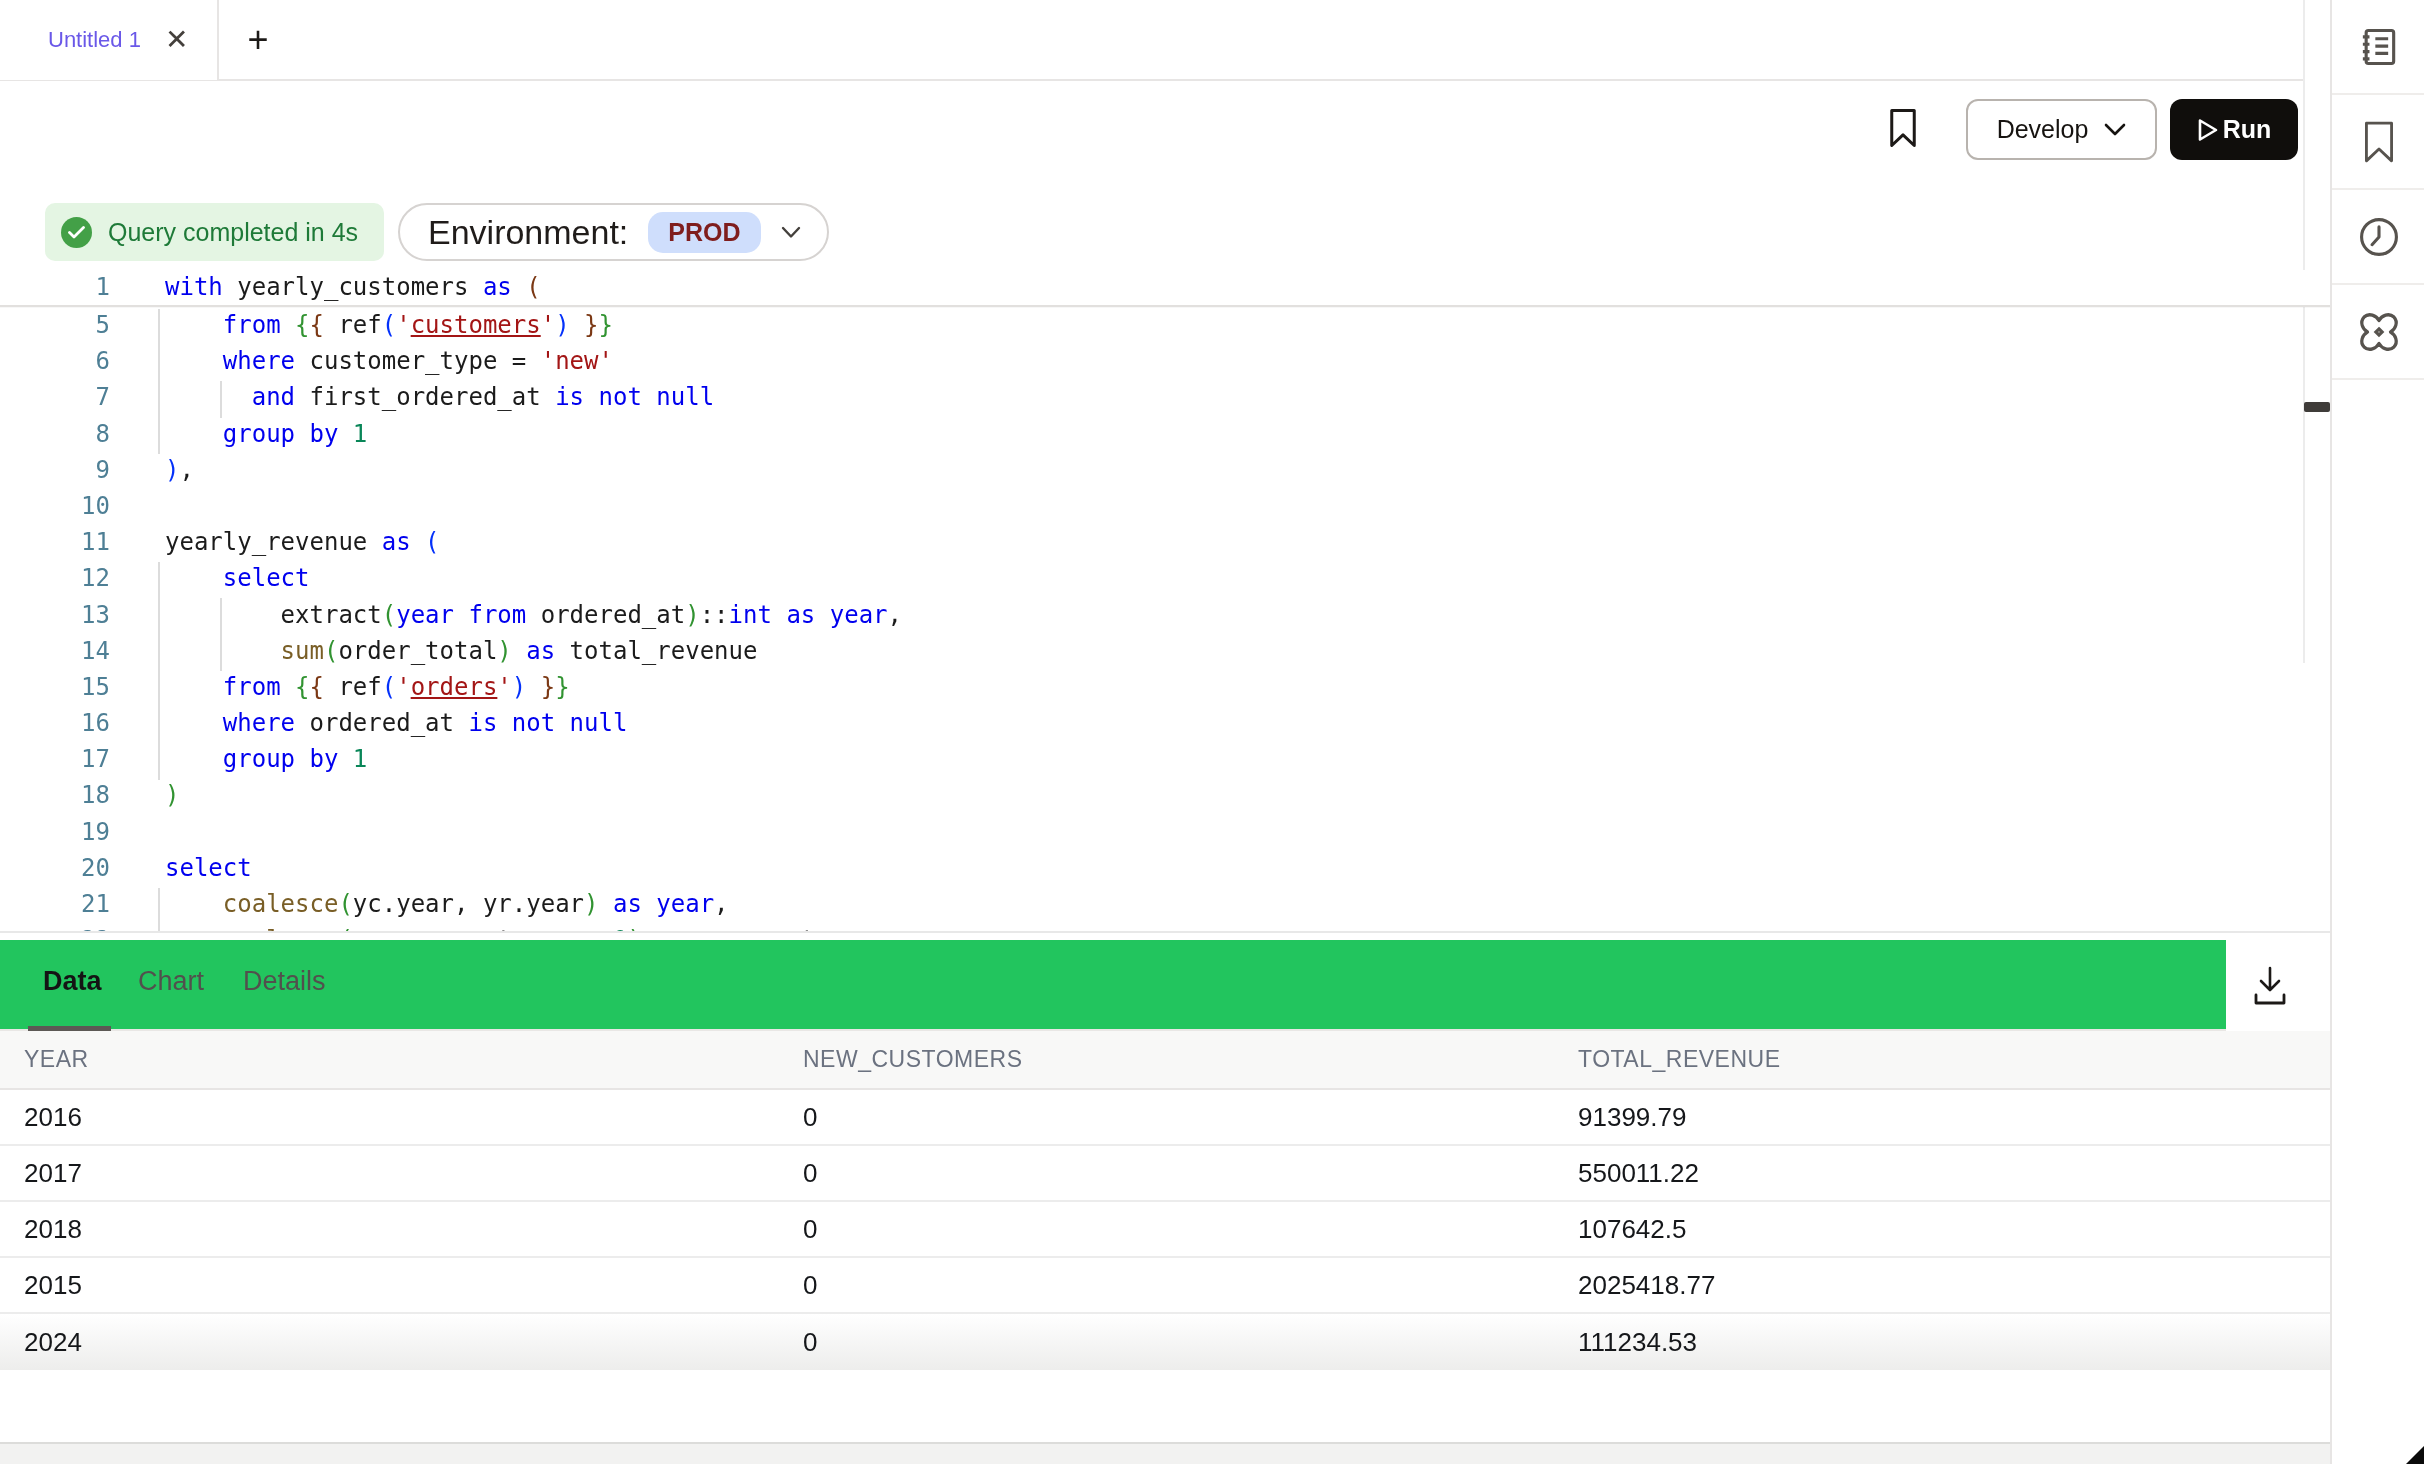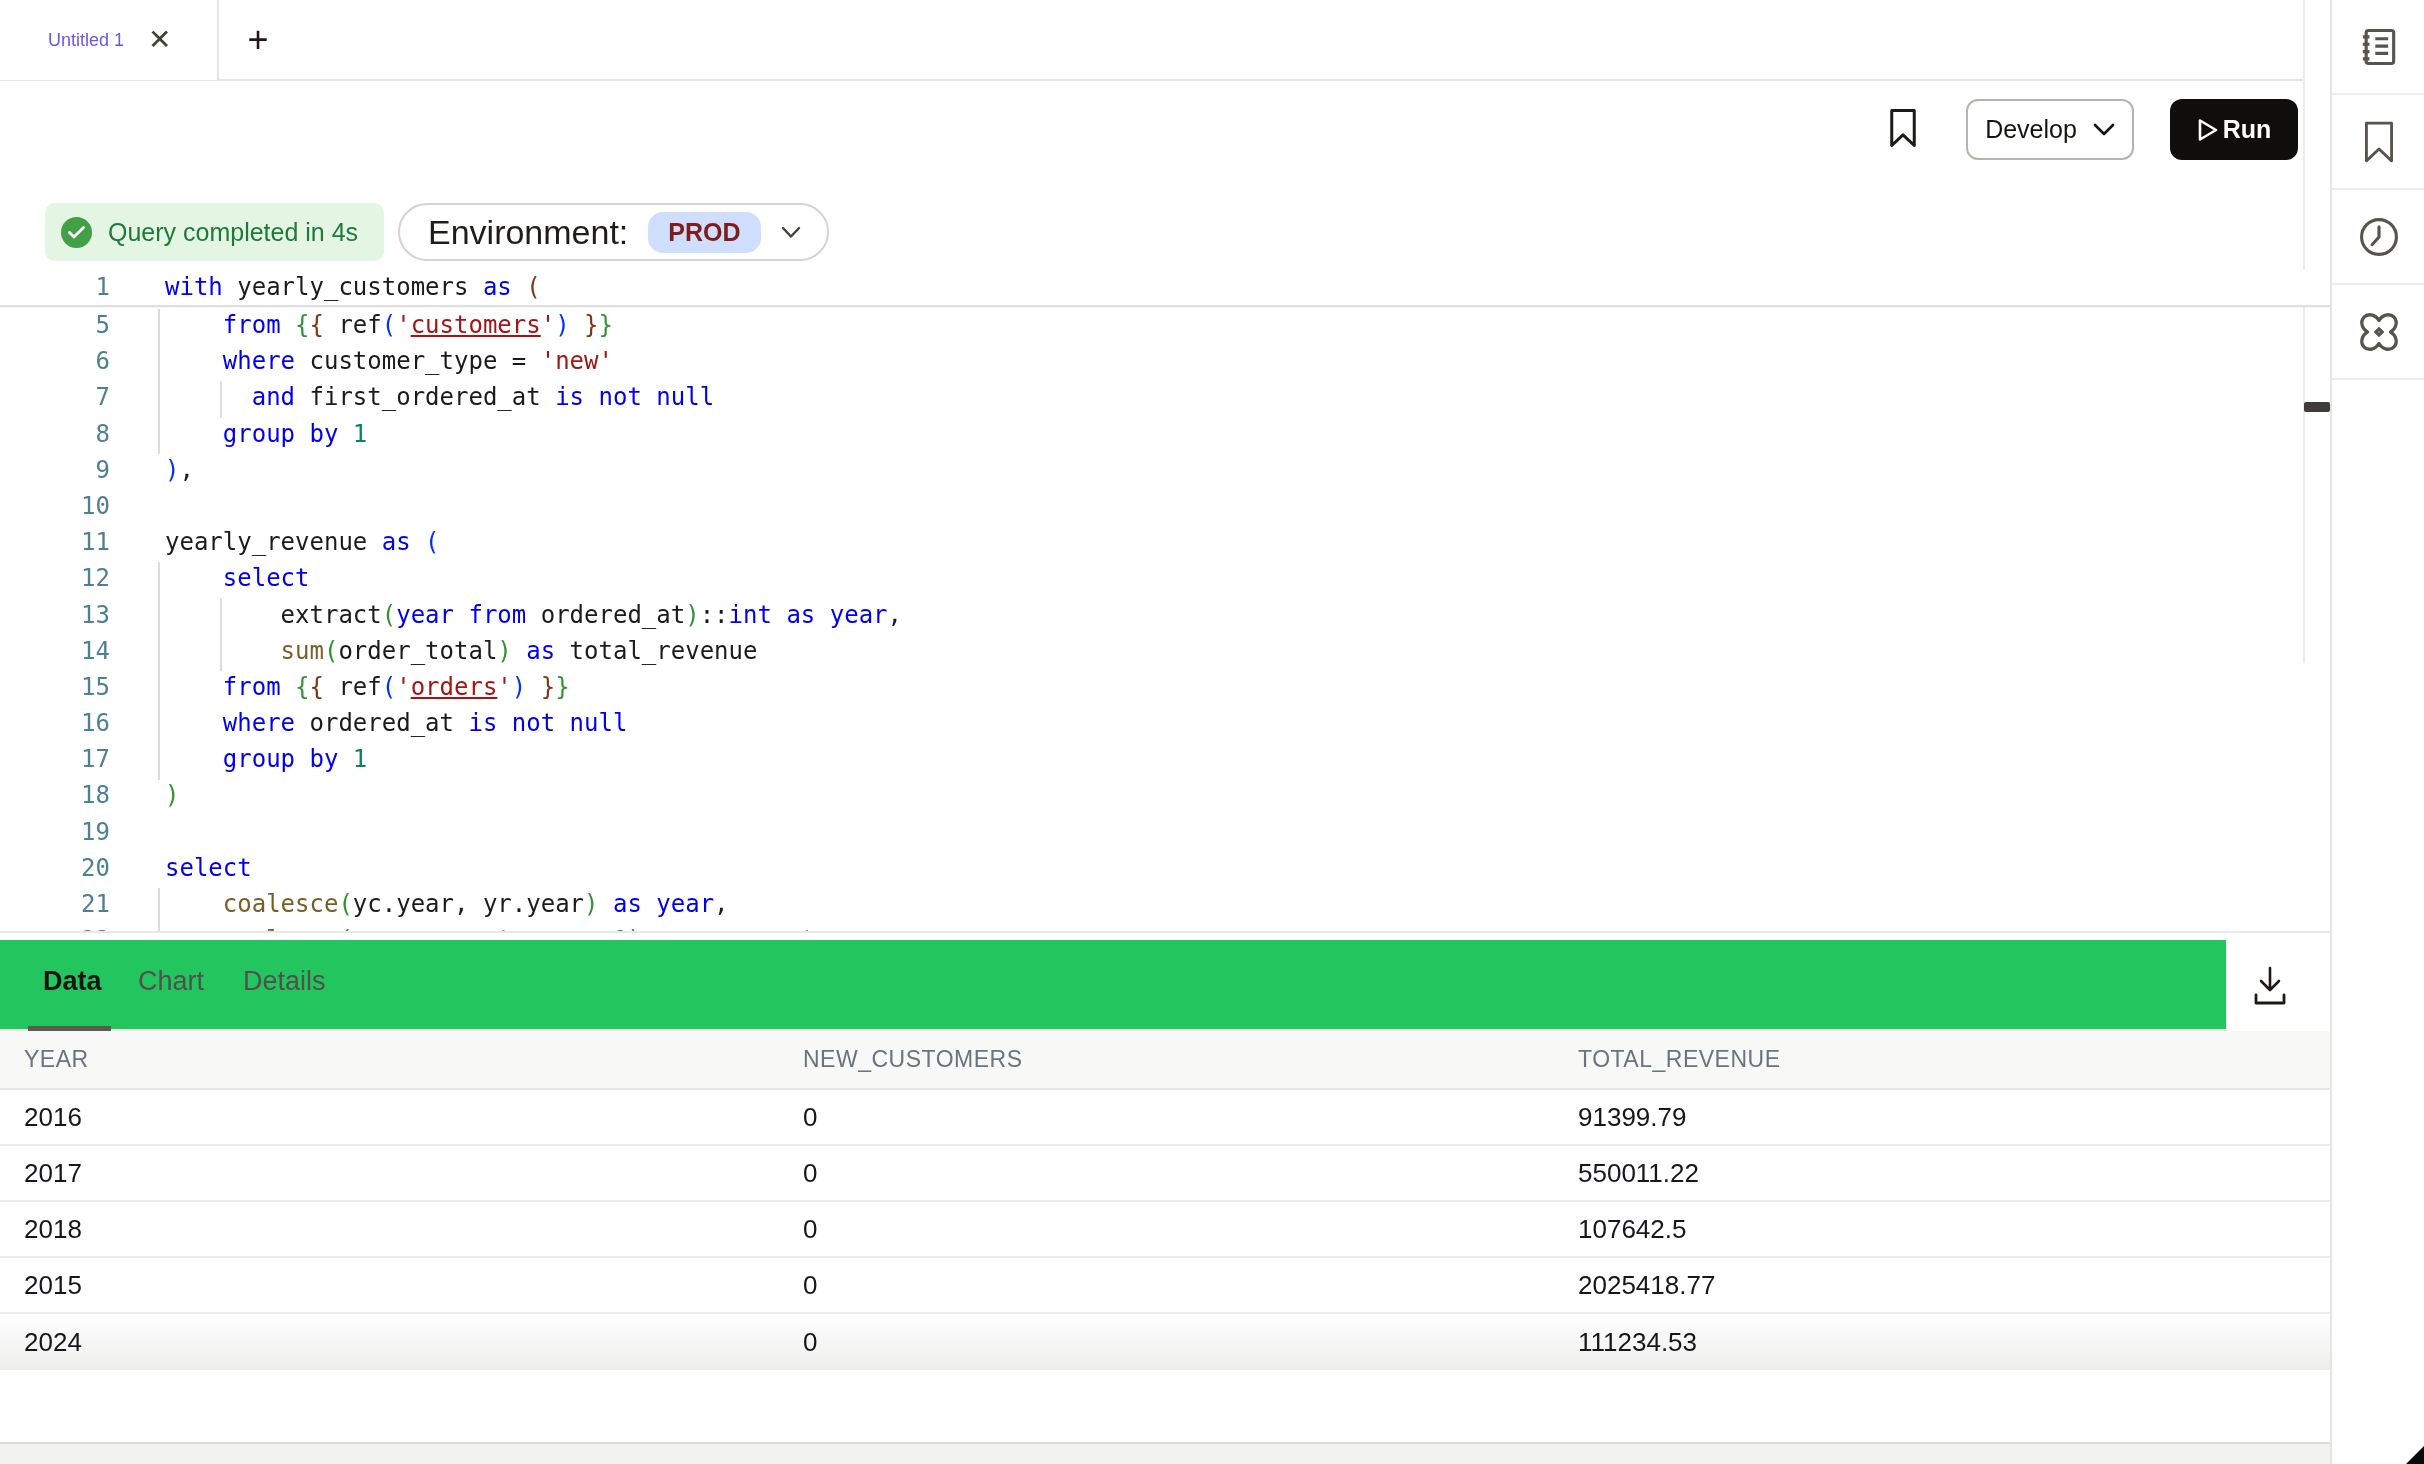--- a/index.html
+++ b/index.html
@@ -6,28 +6,28 @@
   html,body { width:2424px; height:1464px; overflow:hidden; background:#fff;
     font-family:"Liberation Sans", sans-serif; color:#1c1917; }
   .abs { position:absolute; }
 
   
   #tab-bar { left:0; top:0; width:2330px; height:81px; background:#fff;
     border-bottom:2px solid #e7e5e4; }
   #tab-active { left:0; top:0; width:219px; height:80px; background:#fff;
     border-right:2px solid #e7e5e4; display:flex; align-items:center;
     padding-left:48px; gap:24px; cursor:pointer; }
-  #tab-active .tab-label { color:#6a58e8; font-size:18px; }
+  #tab-active .tab-label { color:#6a58e8; font-size:22px; }
   #tab-active .tab-close { color:#44403c; font-size:28px; line-height:1; cursor:pointer; }
   #new-tab-btn { left:236px; top:18px; width:44px; height:44px; font-size:36px;
     color:#1c1917; display:flex; align-items:center; justify-content:center; cursor:pointer; }
 
   
   #toolbar-bookmark { left:1888px; top:108px; width:30px; height:40px; cursor:pointer; }
-  #develop-btn { left:1966px; top:99px; width:168px; height:61px; background:#fff;
+  #develop-btn { left:1966px; top:99px; width:191px; height:61px; background:#fff;
     border:2px solid #b8b3ae; border-radius:12px; display:flex; align-items:center;
     justify-content:center; gap:16px; font-size:25px; color:#161310; cursor:pointer; }
   #run-btn { left:2170px; top:99px; width:128px; height:61px; background:#100e0c;
     border-radius:12px; color:#fff; display:flex; align-items:center; justify-content:center;
     gap:4px; font-size:25px; font-weight:600; cursor:pointer; }
 
   
   #status-pill { left:45px; top:203px; height:58px; background:#e4f5e3; border-radius:10px;
     display:flex; align-items:center; gap:16px; padding:0 26px 0 16px; }
   #status-pill .check-circle { width:31px; height:31px; border-radius:50%; background:#43a047;

